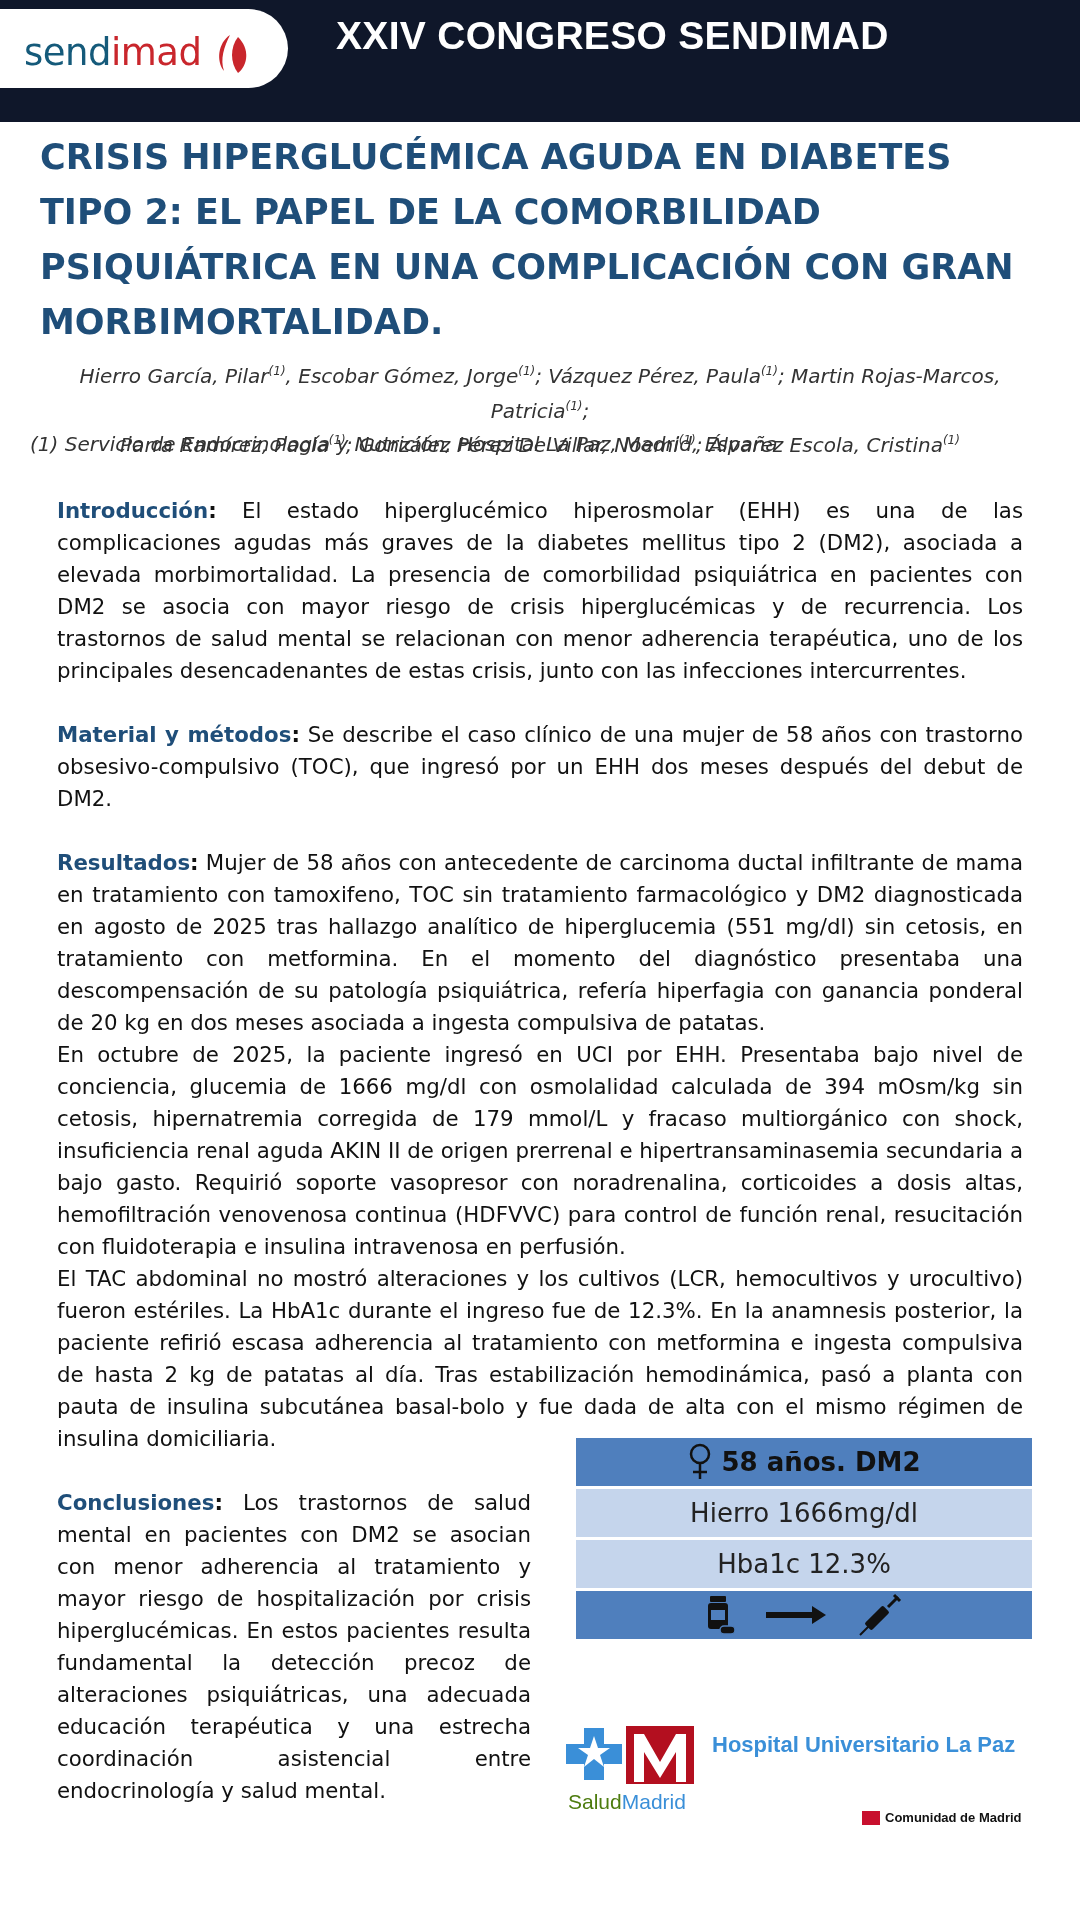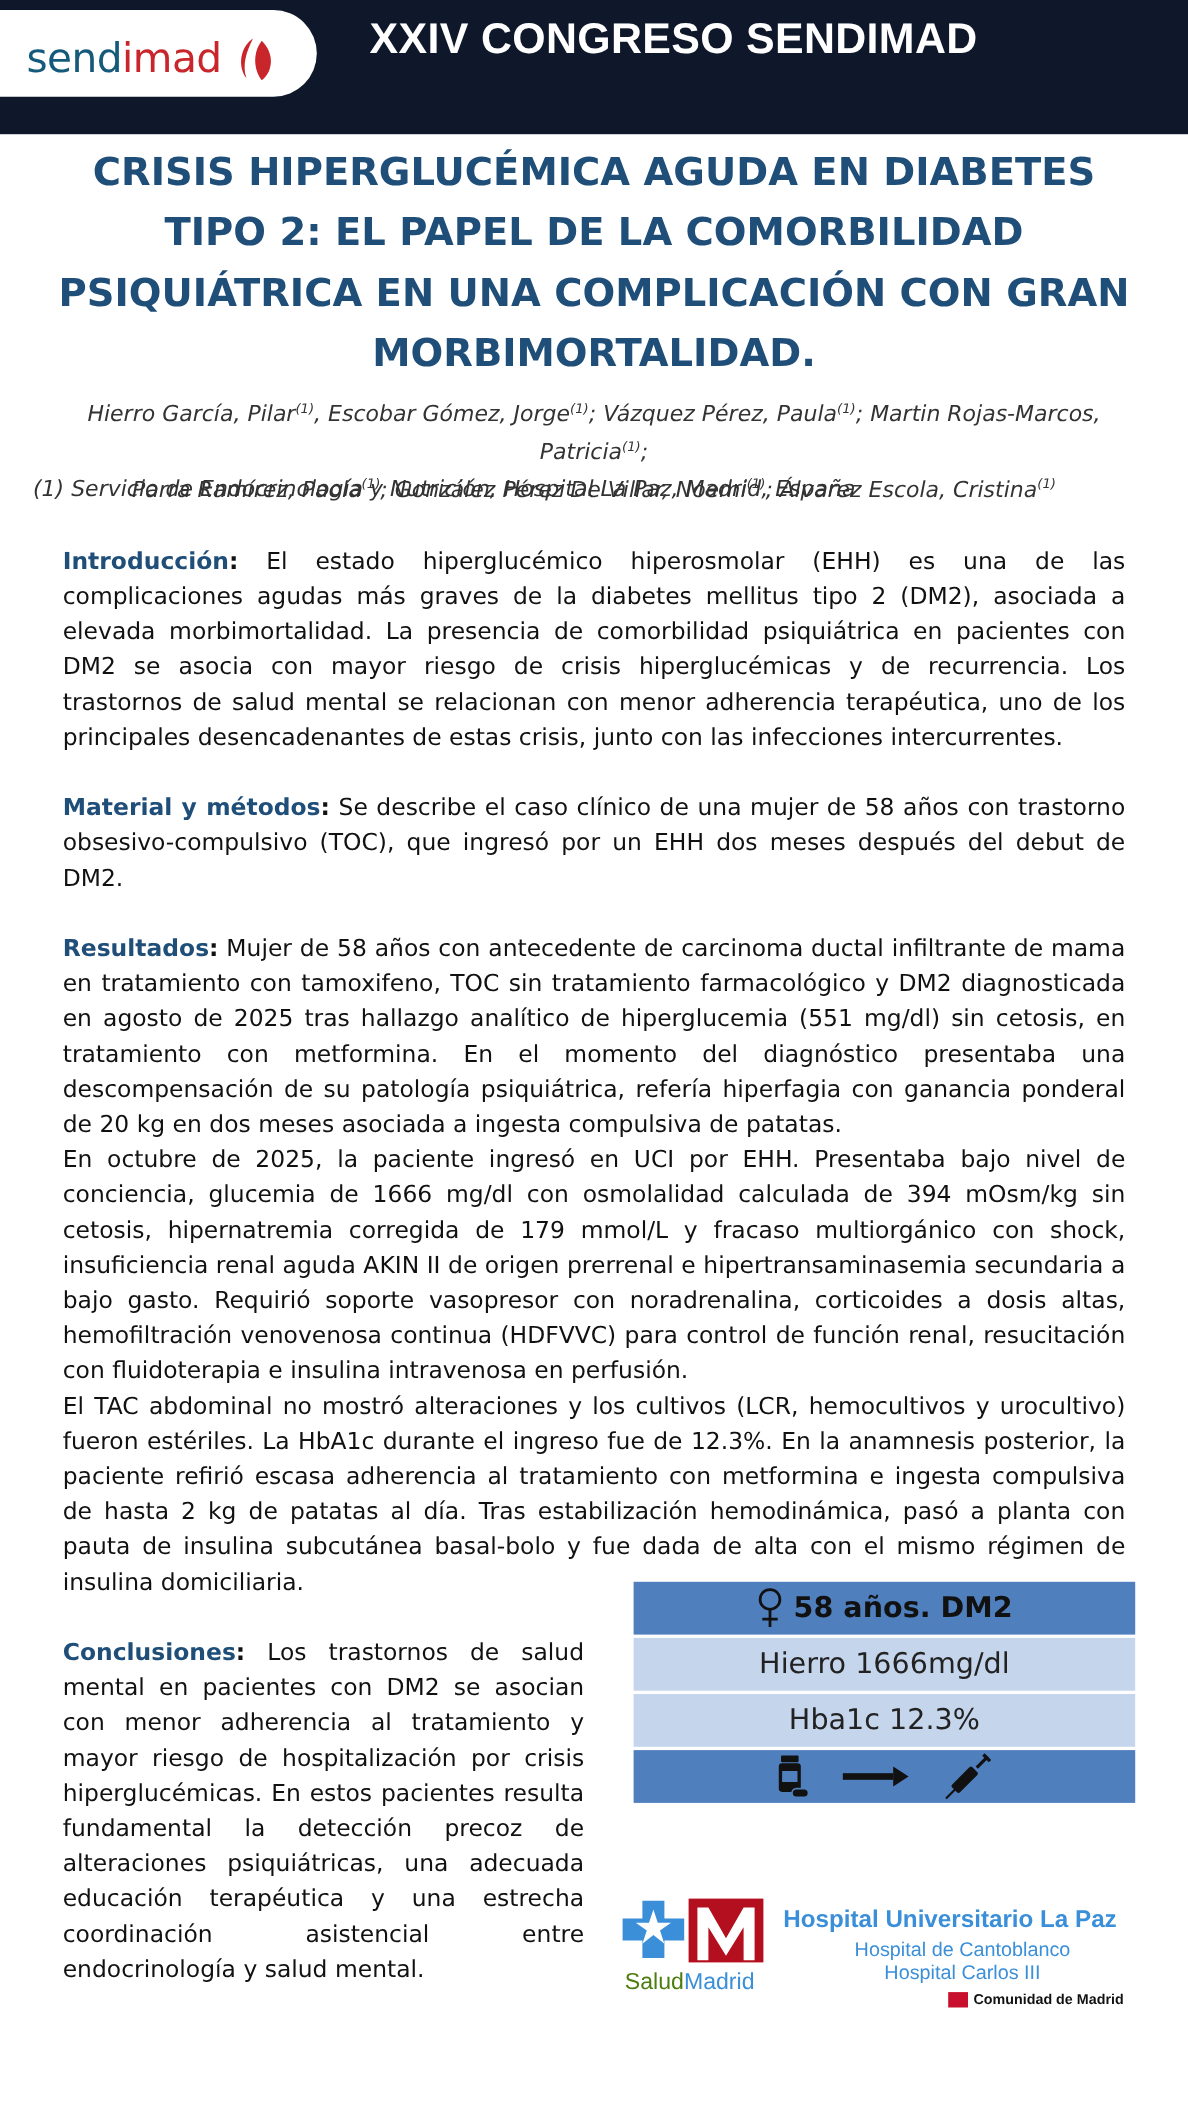--- a/index.html
+++ b/index.html
@@ -8,21 +8,21 @@
   .header { position:absolute; left:0; top:0; width:1080px; height:122px; background:#0f172a; }
   .logo-pill { position:absolute; left:0; top:9px; width:288px; height:79px; background:#fff;
                border-radius:0 40px 40px 0; }
   .logo-text { position:absolute; left:24px; top:22px; font-family:"DejaVu Sans", sans-serif;
                font-size:37px; letter-spacing:-0.5px; }
   .logo-text .a { color:#155a7a; }
   .logo-text .b { color:#c9262c; }
   .logo-mark { position:absolute; left:208px; top:24px; }
   .conf-title { position:absolute; left:336px; top:14px; color:#fff; font-weight:bold; font-size:39px; letter-spacing:0.3px; }
   .conf-sub { position:absolute; left:336px; top:60px; color:#fff; font-weight:bold; font-style:italic; font-size:21px; }
-  .title { position:absolute; left:40px; top:130px; width:1000px; text-align:center; color:#1f4e79;
+  .title { position:absolute; left:40px; top:130px; width:1000px; color:#1f4e79;
            font-family:"DejaVu Sans", sans-serif; font-weight:bold; font-size:35px; line-height:55px; }
   .authors { position:absolute; left:30px; top:356px; width:1020px; text-align:center; font-style:italic;
              font-size:20px; line-height:30px; color:#333; font-family:"DejaVu Sans", sans-serif; }
   .authors sup { font-size:12px; }
   .affil { position:absolute; left:30px; top:432px; width:1020px; text-align:left; font-style:italic;
            font-size:20px; color:#333; font-family:"DejaVu Sans", sans-serif; }
   .section { position:absolute; left:57px; width:966px; text-align:justify; font-size:21.3px; line-height:32px;
              font-family:"DejaVu Sans", sans-serif; color:#111; }
   .section p { margin:0; }
   .heading { color:#1f4e79; font-weight:bold; }
@@ -110,21 +110,17 @@
   <svg width="135" height="70" viewBox="0 0 135 70" style="position:absolute;left:0;top:2px">
     <path d="M4 20 h18 v-16 h20 v16 h18 v20 h-18 v16 h-20 v-16 h-18z" fill="#3a8fd8"></path>
     <polygon points="32,12 36,24 48,24 38,31 42,43 32,35 22,43 26,31 16,24 28,24" fill="#fff"></polygon>
     <rect x="64" y="2" width="68" height="58" fill="#b30f1f"></rect>
     <path d="M72 58 V10 h10 l16 28 l16 -28 h10 v48 h-10 v-30 l-16 26 l-16 -26 v30z" fill="#fff"></path>
   </svg>
   <div style="position:absolute;left:6px;top:68px;font-size:21px;">
     <span style="color:#4d7c0f">Salud</span><span style="color:#3a8fd8">Madrid</span>
   </div>
   <div style="position:absolute;left:150px;top:10px;color:#3a8fd8;font-weight:bold;font-size:22px;">Hospital Universitario La Paz</div>
-  <div style="position:absolute;left:150px;top:40px;width:326px;text-align:center;color:#3a8fd8;font-size:18px;line-height:21px;">
-    <div>Hospital de Cantoblanco</div>
-    <div>Hospital Carlos III</div>
-  </div>
   <div style="position:absolute;left:300px;top:88px;display:flex;align-items:flex-end;gap:5px;">
     <span style="display:inline-block;width:18px;height:14px;background:#c8102e;"></span>
     <span style="font-weight:bold;font-size:13px;color:#111;">Comunidad de Madrid</span>
   </div>
 </div>
 
 </body></html>

